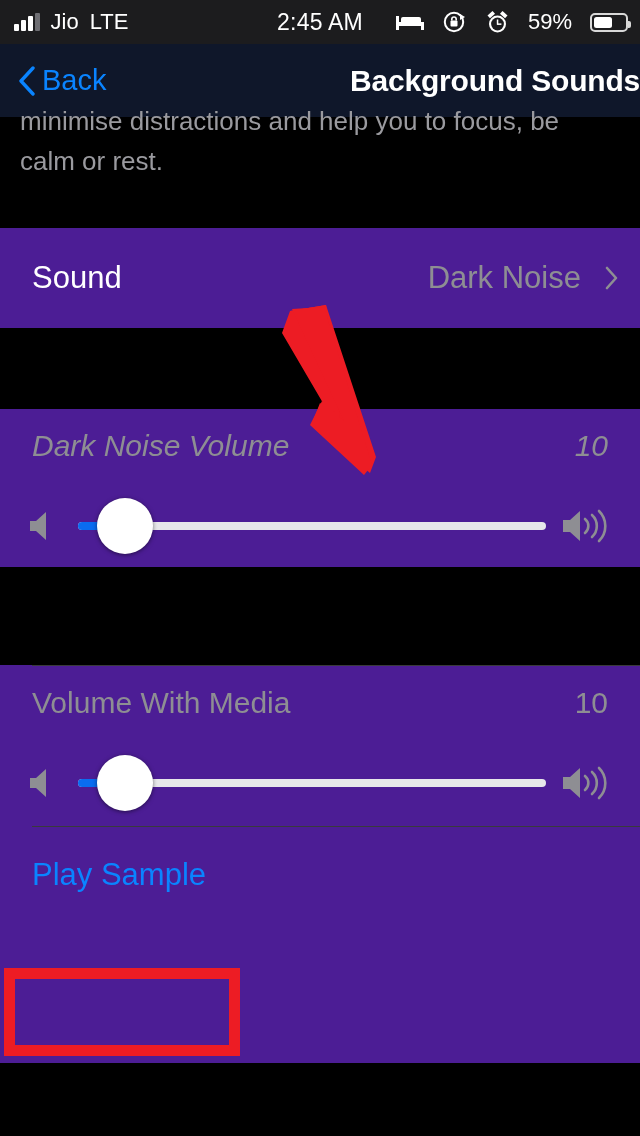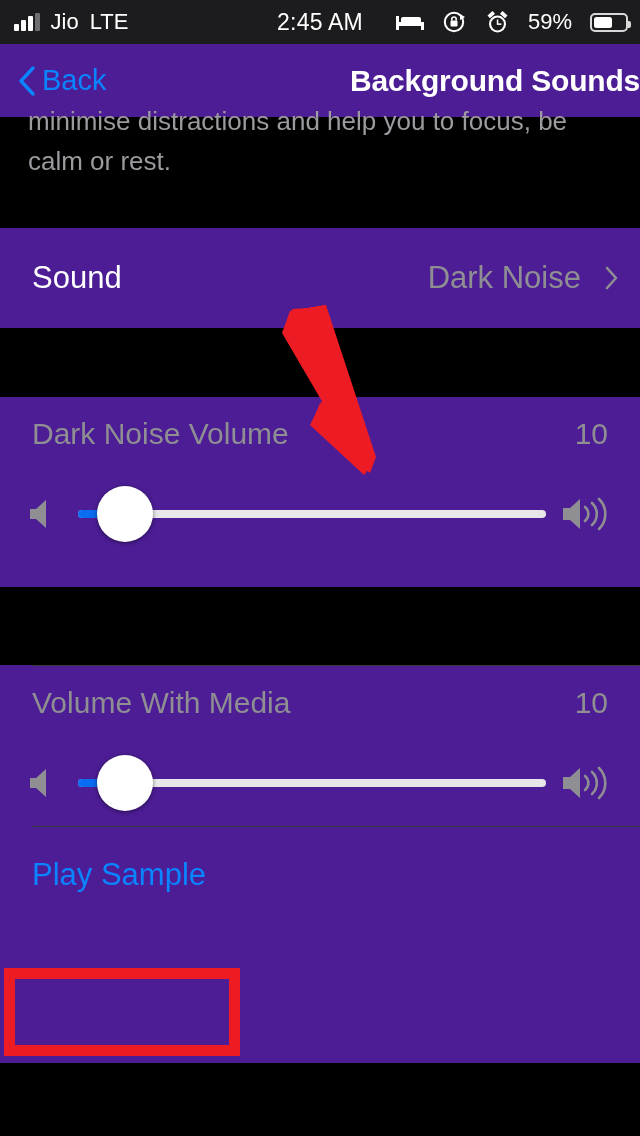--- a/index.html
+++ b/index.html
@@ -32,53 +32,53 @@
 
   .battery{ width:38px; height:19px; border:2px solid #d8d8d8; border-radius:5px;
             position:relative; padding:2px; }
   .battery::after{ content:""; position:absolute; right:-5px; top:6px; width:3px; height:7px;
                    background:#d8d8d8; border-radius:0 2px 2px 0; }
   .battery b{ display:block; height:100%; width:60%; background:#fff; border-radius:2.5px; }
 
   
   .nav-bar{
     position:absolute; top:44px; left:0; width:640px; height:73px;
-    background:#4c1d95;
+    background:#0f172a;
     display:flex; align-items:center;
   }
   .back-btn{ position:absolute; left:18px; display:flex; align-items:center; gap:7px;
              color:#0a84ff; cursor:pointer; }
   .chev-back{ width:17px; height:30px; }
   .back-label{ font-size:29px; font-weight:400; color:#0a84ff; }
   .nav-title{ position:absolute; left:0; width:640px; text-align:right;
               font-size:30px; font-weight:700; letter-spacing:-0.2px; }
 
   
   .content{ position:absolute; top:117px; left:0; width:640px; height:1019px; background:#000; }
 
   .footer-note{
     position:absolute; top:0; left:0; width:640px; height:111px;
-    padding:0 28px; color:#9a9a9f; font-size:26px; line-height:40px;
+    padding:0 20px; color:#9a9a9f; font-size:26px; line-height:40px;
   }
   .footer-note span{ display:block; }
   .fn-clip{ margin-top:-16px; }
 
   
   .card{ position:absolute; left:0; width:640px; background:#4c1d95; }
 
   #card-sound{ top:111px; height:100px; }
   .row{ position:relative; width:100%; height:100%; display:flex; align-items:center;
         padding:0 22px 0 32px; }
   .row-label{ font-size:31px; font-weight:400; color:#ffffff; }
   .row-value-wrap{ margin-left:auto; display:flex; align-items:center; gap:24px; }
   .row-value{ font-size:31px; color:#8e8e93; }
   .chev-right{ width:13px; height:24px; }
 
   
-  #card-noise-vol{ top:280px; height:190px; }
+  #card-noise-vol{ top:292px; height:158px;font-style:italic; }
   #card-media{ top:548px; height:398px; }
 
   .slider-block{ position:relative; width:100%; }
   .slider-head{ position:relative; display:flex; align-items:center;
                 padding:0 32px; height:74px; }
   .slider-title{ font-size:30px; color:#8e8e93; }
   .slider-amount{ margin-left:auto; font-size:30px; color:#8e8e93; }
 
   .slider-row{ position:relative; display:flex; align-items:center;
                padding:0 24px 0 28px; height:86px; }

